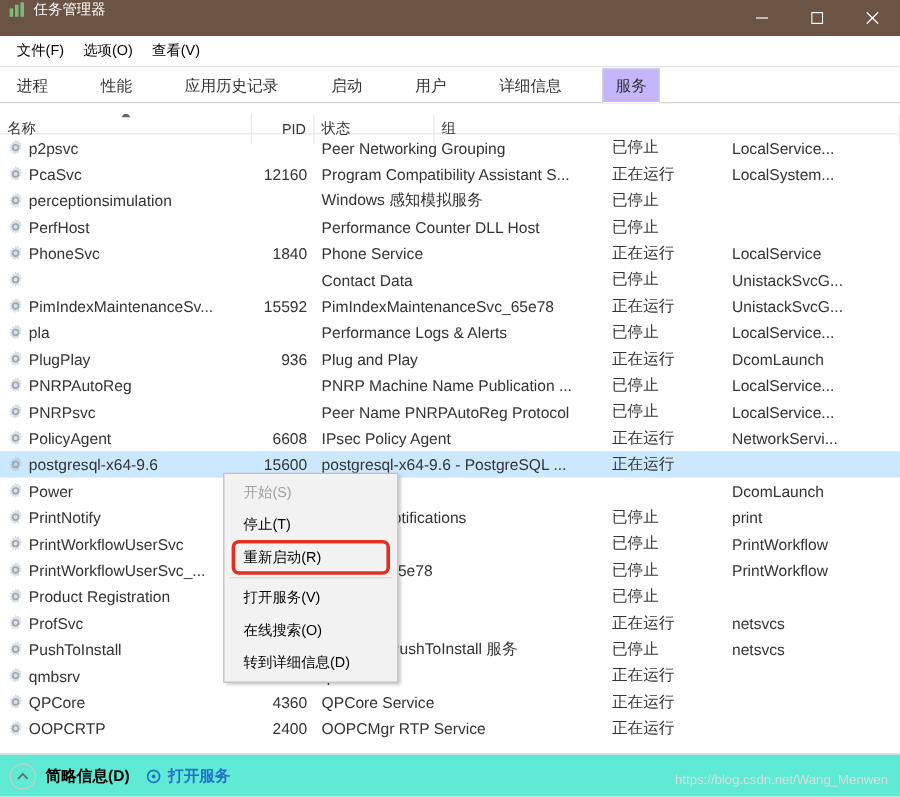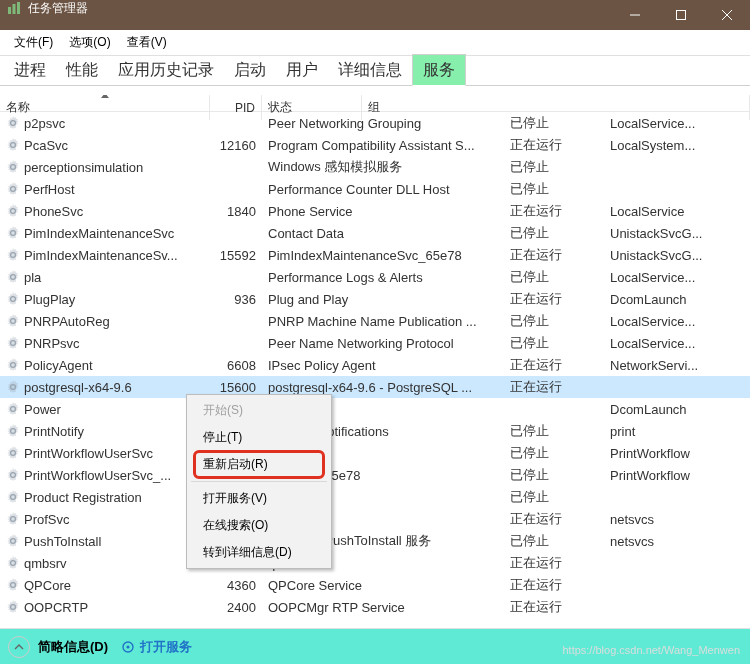--- a/index.html
+++ b/index.html
@@ -7,23 +7,23 @@
 
   .titlebar { height: 30px; background: #6b5444; display: flex; align-items: flex-start; color: #fff; font-size: 12px; }
   .titlebar .icon { width: 16px; height: 16px; margin: 0 6px; display:flex; align-items:center; justify-content:center;}
   .titlebar .spacer { flex: 1; }
   .titlebar .win-btn { width: 46px; height: 30px; display: flex; align-items: center; justify-content: center; cursor: pointer; }
   .titlebar .win-btn svg { stroke: #fff; fill:none; }
 
   .menubar { height: 26px; background: #fff; border-bottom: 1px solid #e0e0e0; display: flex; align-items: center; padding: 4px 6px; font-size: 12px; text-align: center; }
   .menubar span { padding: 4px 8px; cursor: pointer; }
 
-  .tabs { height: 30px; display: flex; align-items: flex-end; padding: 4px 4px 0 4px; font-size: 16px; border-bottom: 1px solid #d0d0d0; }
+  .tabs { height: 30px; display: flex; align-items: flex-end; padding: 4px 4px 0 4px; font-size: 13px; border-bottom: 1px solid #d0d0d0; gap: 24px; }
   .tab { padding: 5px 10px 4px 10px; cursor: pointer; color: #333; }
-  .tab.active { border: 1px solid #d0d0d0; border-bottom: 1px solid #fff; background: #86efac; margin-bottom: -1px; }
+  .tab.active { border: 1px solid #d0d0d0; border-bottom: 1px solid #fff; background: #c4b5fd; margin-bottom: -1px; }
 
   .header-row { display: flex; height: 26px; align-items: center; font-size: 12px; border-bottom: 1px solid #e8e8e8; color: #333; }
   .header-row > div { padding: 0 6px; border-right: 1px solid #e8e8e8; height: 100%; display: flex; align-items: center; cursor: pointer; overflow:hidden; white-space:nowrap;margin-top:18px;}
   .header-row .sort-ind { width: 100%; display:flex; justify-content:center; position:absolute; top:-2px; left:0;}
   .col-name { width: 210px; position: relative;}
   .col-pid { width: 52px; text-align:right; justify-content:flex-end;}
   .col-desc { width: 242px; }
   .col-status { width: 100px; }
   .col-group { flex: 1; }
 
@@ -174,21 +174,20 @@
       <div class="col-desc">Phone Service</div>
       <div class="col-status">正在运行</div>
       <div class="col-group">LocalService</div>
     </div>
     <div class="row">
       <div class="col-name">
         <svg class="gear" viewBox="0 0 16 16">
           <path class="gear-shape" d="M8 4.5a3.5 3.5 0 100 7 3.5 3.5 0 000-7zm0 5.5a2 2 0 110-4 2 2 0 010 4z"></path>
           <path class="gear-shape" d="M8 0l1 2 2-1 .3 2.2 2.2.3-1 2 2 1-2 1 1 2-2.2.3L11 14l-2-1-1 2-1-2-2 1-.3-2.2L2.5 11l1-2-2-1 2-1-1-2 2.2-.3L5 2l2 1z" opacity=".35"></path>
         </svg>
-        <span>PimIndexMaintenanceSvc</span>
       </div>
       <div class="col-pid"></div>
       <div class="col-desc">Contact Data</div>
       <div class="col-status">已停止</div>
       <div class="col-group">UnistackSvcG...</div>
     </div>
     <div class="row">
       <div class="col-name">
         <svg class="gear" viewBox="0 0 16 16">
           <path class="gear-shape" d="M8 4.5a3.5 3.5 0 100 7 3.5 3.5 0 000-7zm0 5.5a2 2 0 110-4 2 2 0 010 4z"></path>
@@ -242,21 +241,21 @@
     </div>
     <div class="row">
       <div class="col-name">
         <svg class="gear" viewBox="0 0 16 16">
           <path class="gear-shape" d="M8 4.5a3.5 3.5 0 100 7 3.5 3.5 0 000-7zm0 5.5a2 2 0 110-4 2 2 0 010 4z"></path>
           <path class="gear-shape" d="M8 0l1 2 2-1 .3 2.2 2.2.3-1 2 2 1-2 1 1 2-2.2.3L11 14l-2-1-1 2-1-2-2 1-.3-2.2L2.5 11l1-2-2-1 2-1-1-2 2.2-.3L5 2l2 1z" opacity=".35"></path>
         </svg>
         <span>PNRPsvc</span>
       </div>
       <div class="col-pid"></div>
-      <div class="col-desc">Peer Name Networking Protocol</div>
+      <div class="col-desc">Peer Name PNRPAutoReg Protocol</div>
       <div class="col-status">已停止</div>
       <div class="col-group">LocalService...</div>
     </div>
     <div class="row">
       <div class="col-name">
         <svg class="gear" viewBox="0 0 16 16">
           <path class="gear-shape" d="M8 4.5a3.5 3.5 0 100 7 3.5 3.5 0 000-7zm0 5.5a2 2 0 110-4 2 2 0 010 4z"></path>
           <path class="gear-shape" d="M8 0l1 2 2-1 .3 2.2 2.2.3-1 2 2 1-2 1 1 2-2.2.3L11 14l-2-1-1 2-1-2-2 1-.3-2.2L2.5 11l1-2-2-1 2-1-1-2 2.2-.3L5 2l2 1z" opacity=".35"></path>
         </svg>
         <span>PolicyAgent</span>

